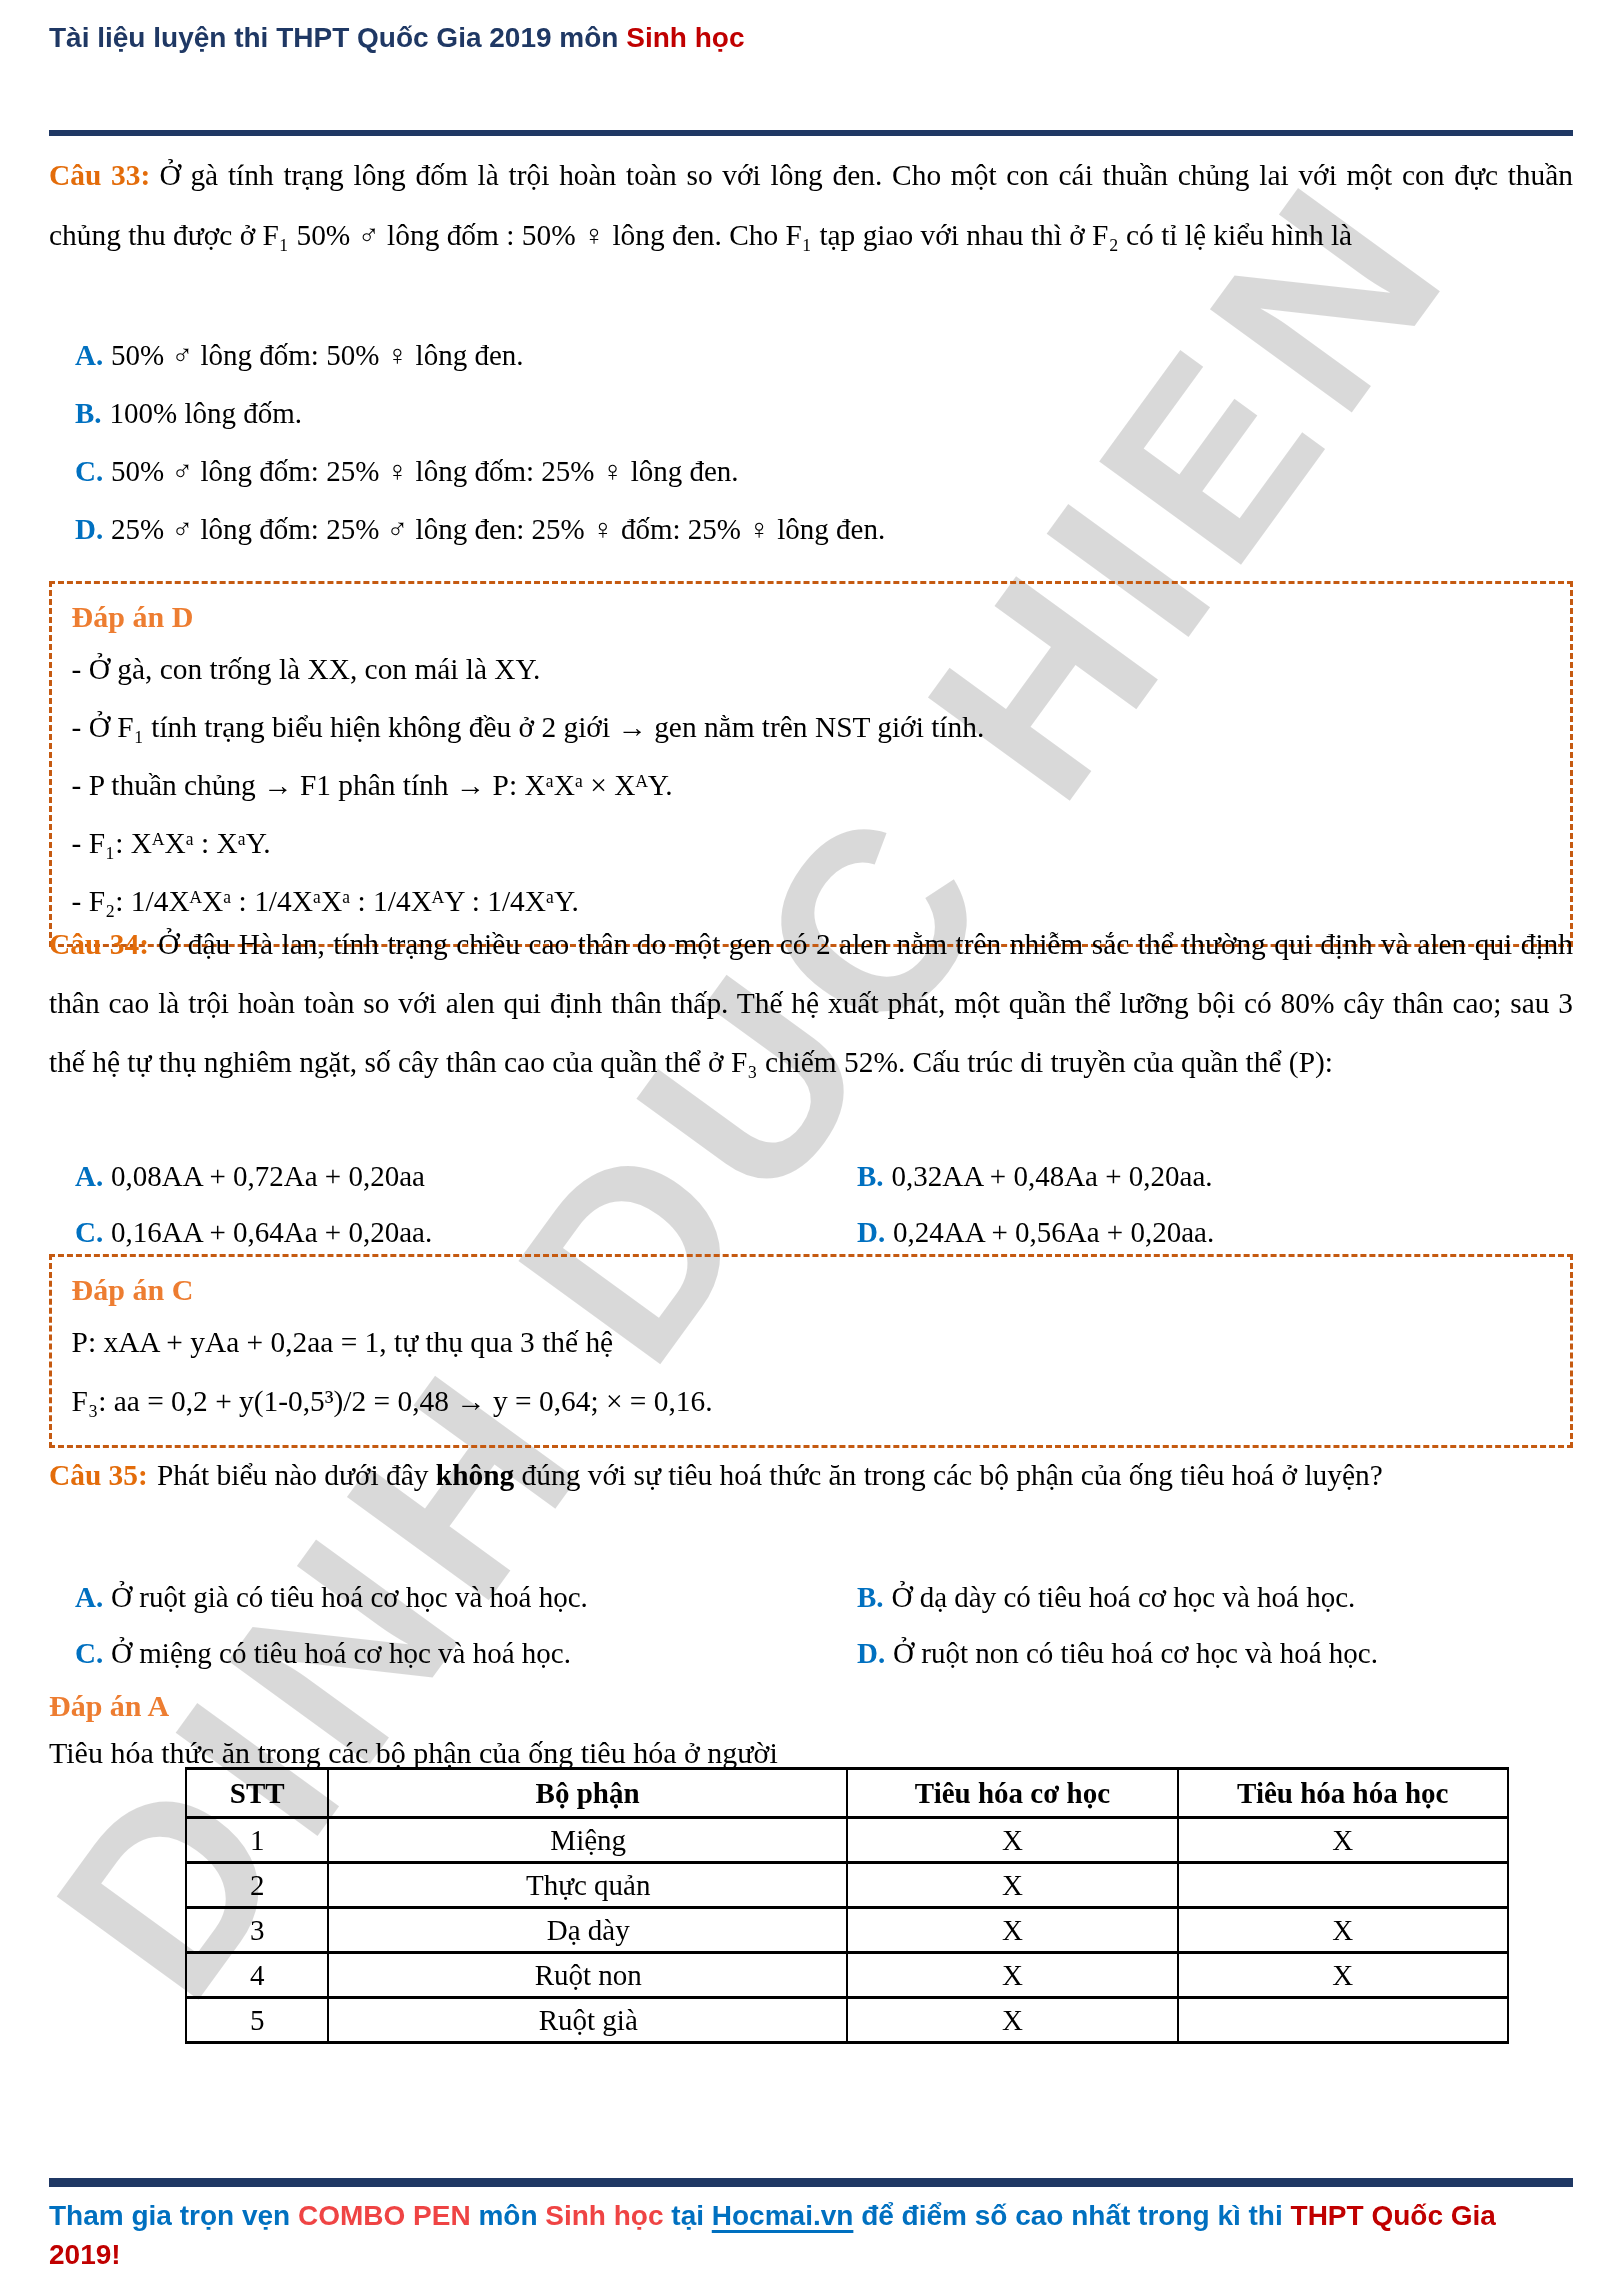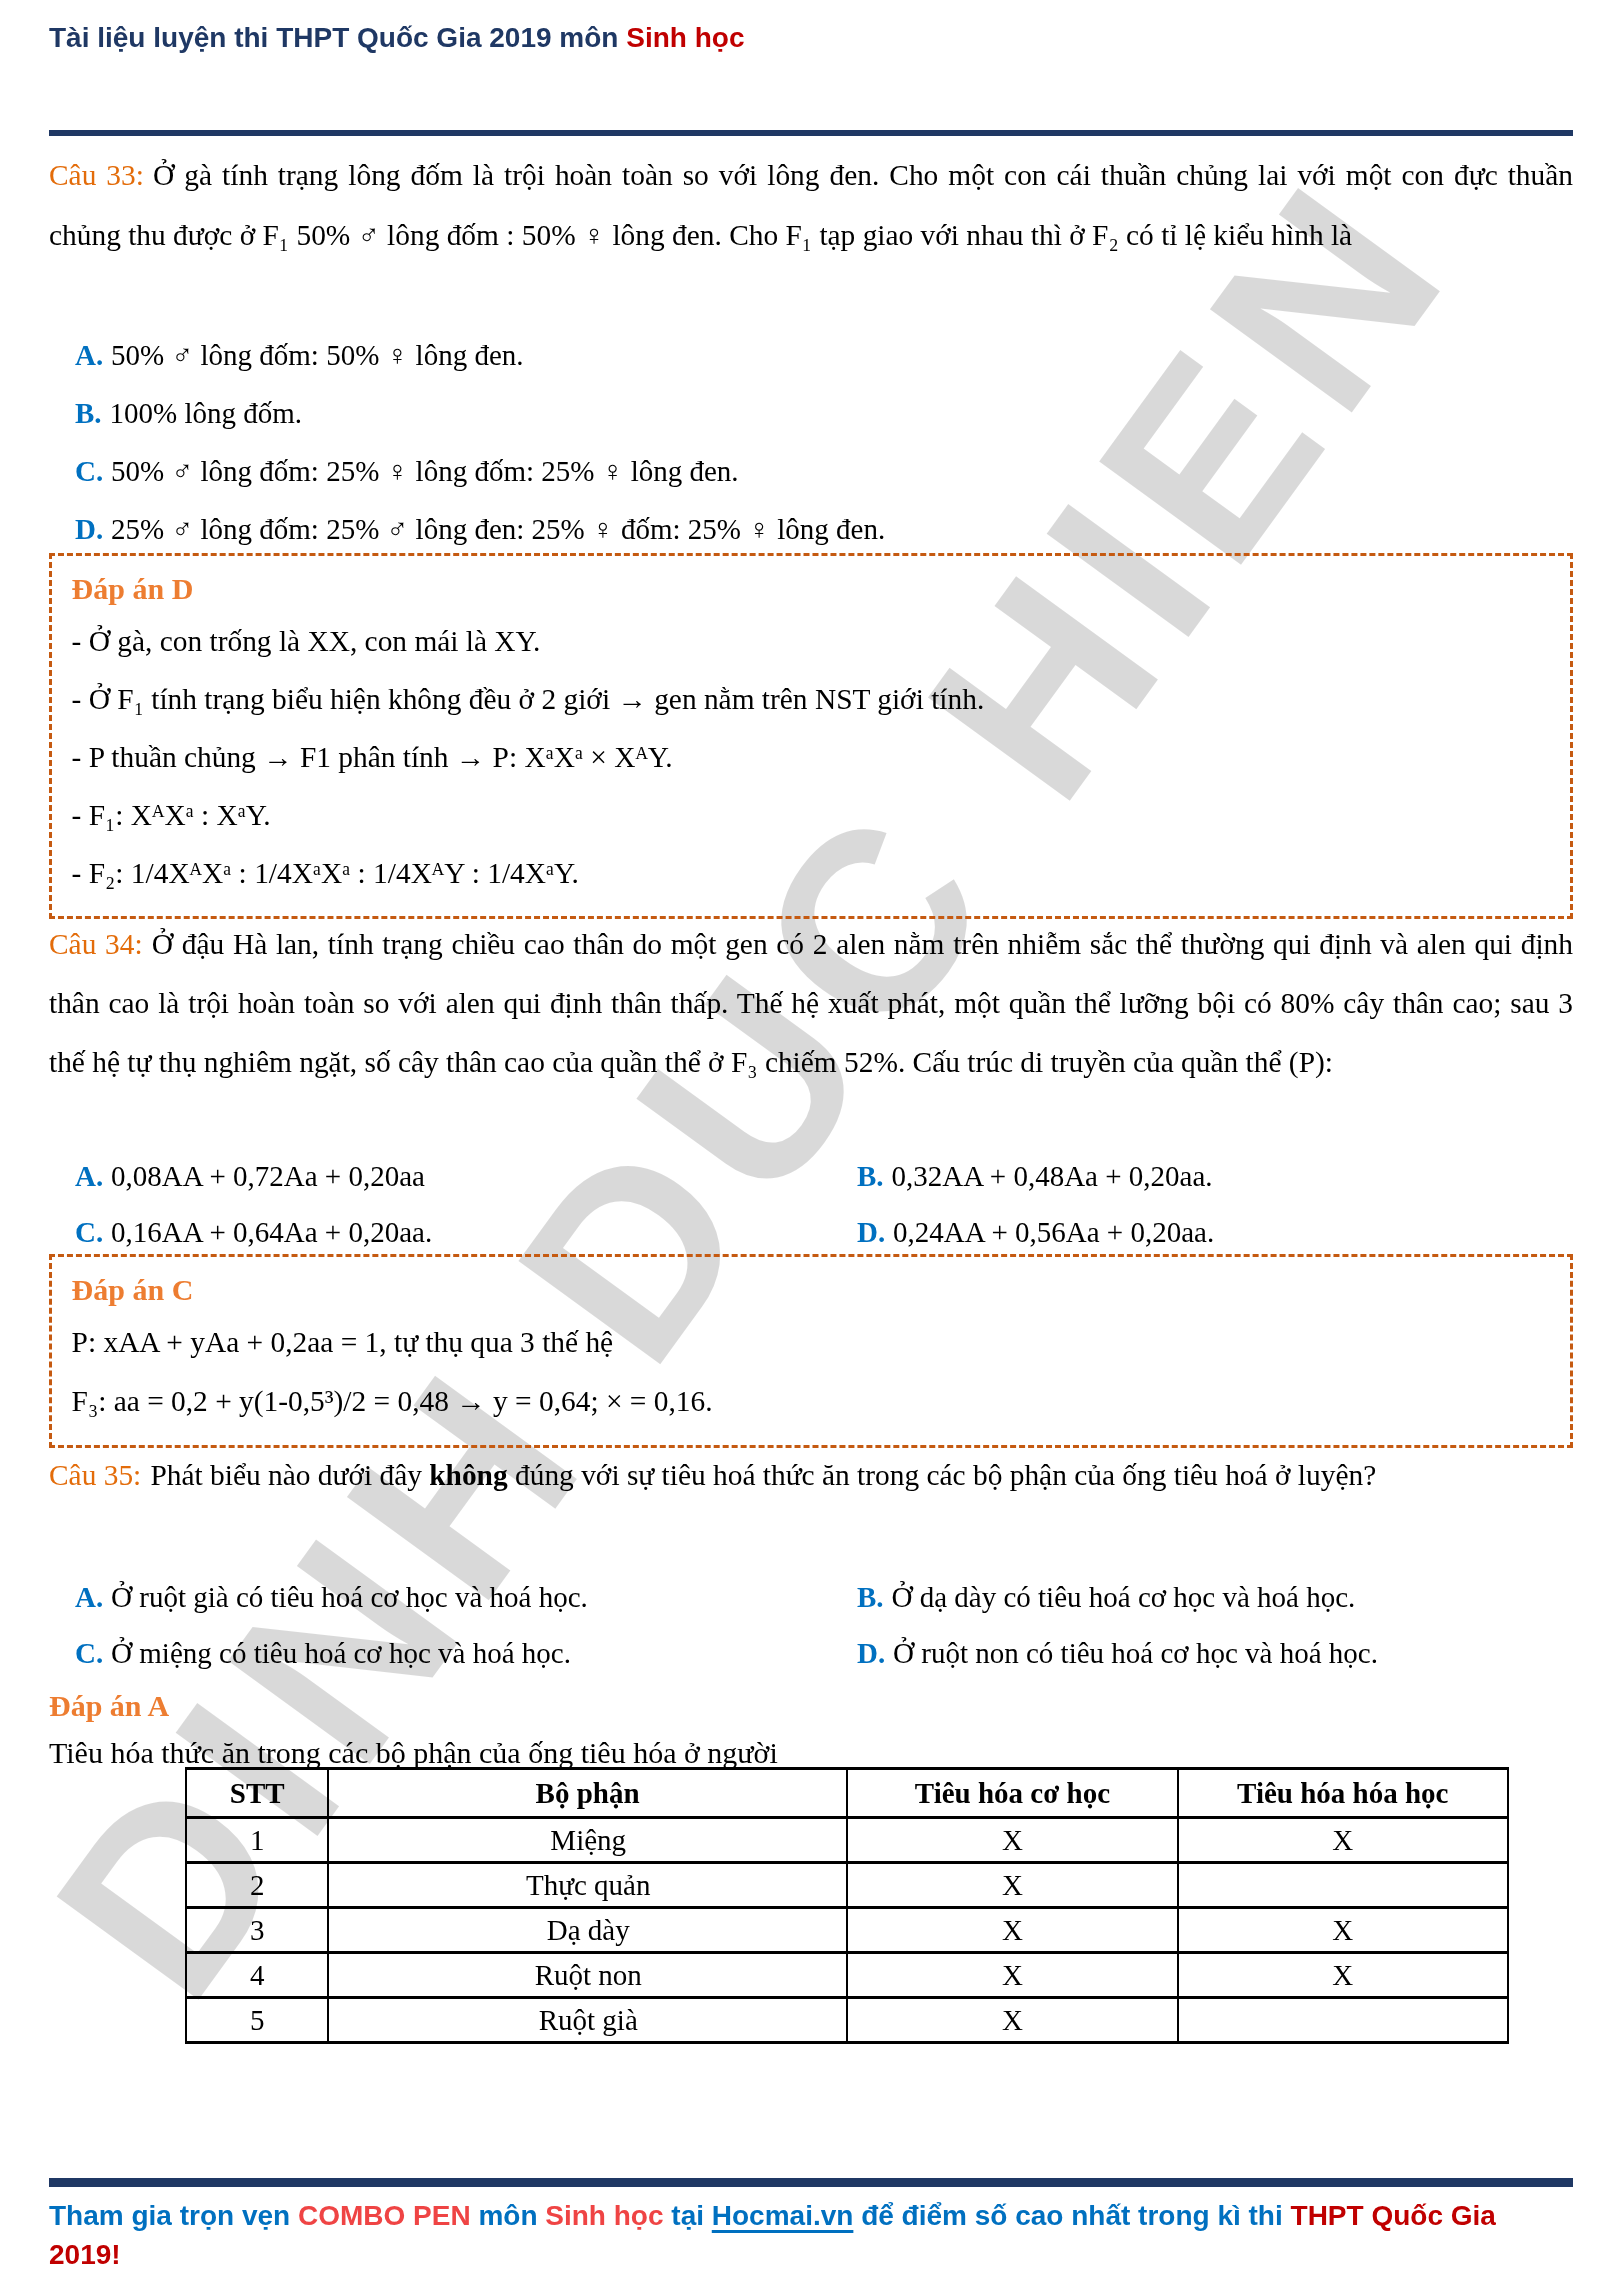--- a/index.html
+++ b/index.html
@@ -25,33 +25,33 @@
 
   
   .header{top:18.3px;font-family:"Liberation Sans","DejaVu Sans",sans-serif;
     font-weight:bold;font-size:28px;line-height:39px;color:#1F3864;}
   .red{color:#C00000;}
   .green-link{color:#00B050;text-decoration:underline;text-decoration-thickness:2.6px;text-underline-offset:5.2px;cursor:pointer;}
   .rule{top:130px;height:5.9px;background:#1F3864;}
 
   
   .para{font-size:29.4px;line-height:60px;text-align:justify;}
-  .qlabel{color:#E36C0A;font-weight:normal;margin-right:9.2px;}
+  .qlabel{color:#E36C0A;font-weight:bold;margin-right:9.2px;}
   .q33{top:145px;}
   .opt-list{top:326px;}
   .opt-line{line-height:58px;font-size:29px;padding-left:26px;}
   .opt-letter{color:#0070C0;font-weight:bold;margin-right:7.9px;}
 
   .ansbox{
     border:3.3px dashed #C55A11;
     padding:9.8px 19.6px 14.4px 19.6px;
     box-sizing:border-box;
     background:transparent;
   }
-  .box-d{top:553px;}
+  .box-d{top:581px;}
   .box-c{top:1254px;}
   .ans-title{color:#ED7D31;font-weight:bold;font-size:30px;line-height:46px;}
   .ans-line{font-size:29.4px;line-height:58px;}
   .box-c .ans-line{line-height:59px;}
 
   .q34{top:915px;line-height:59px;}
   .opt-grid{display:grid;grid-template-columns:782px 1fr;}
   .grid34{top:1148px;}
   .grid35{top:1569px;}
   .opt-grid .opt-line{line-height:56px;}

